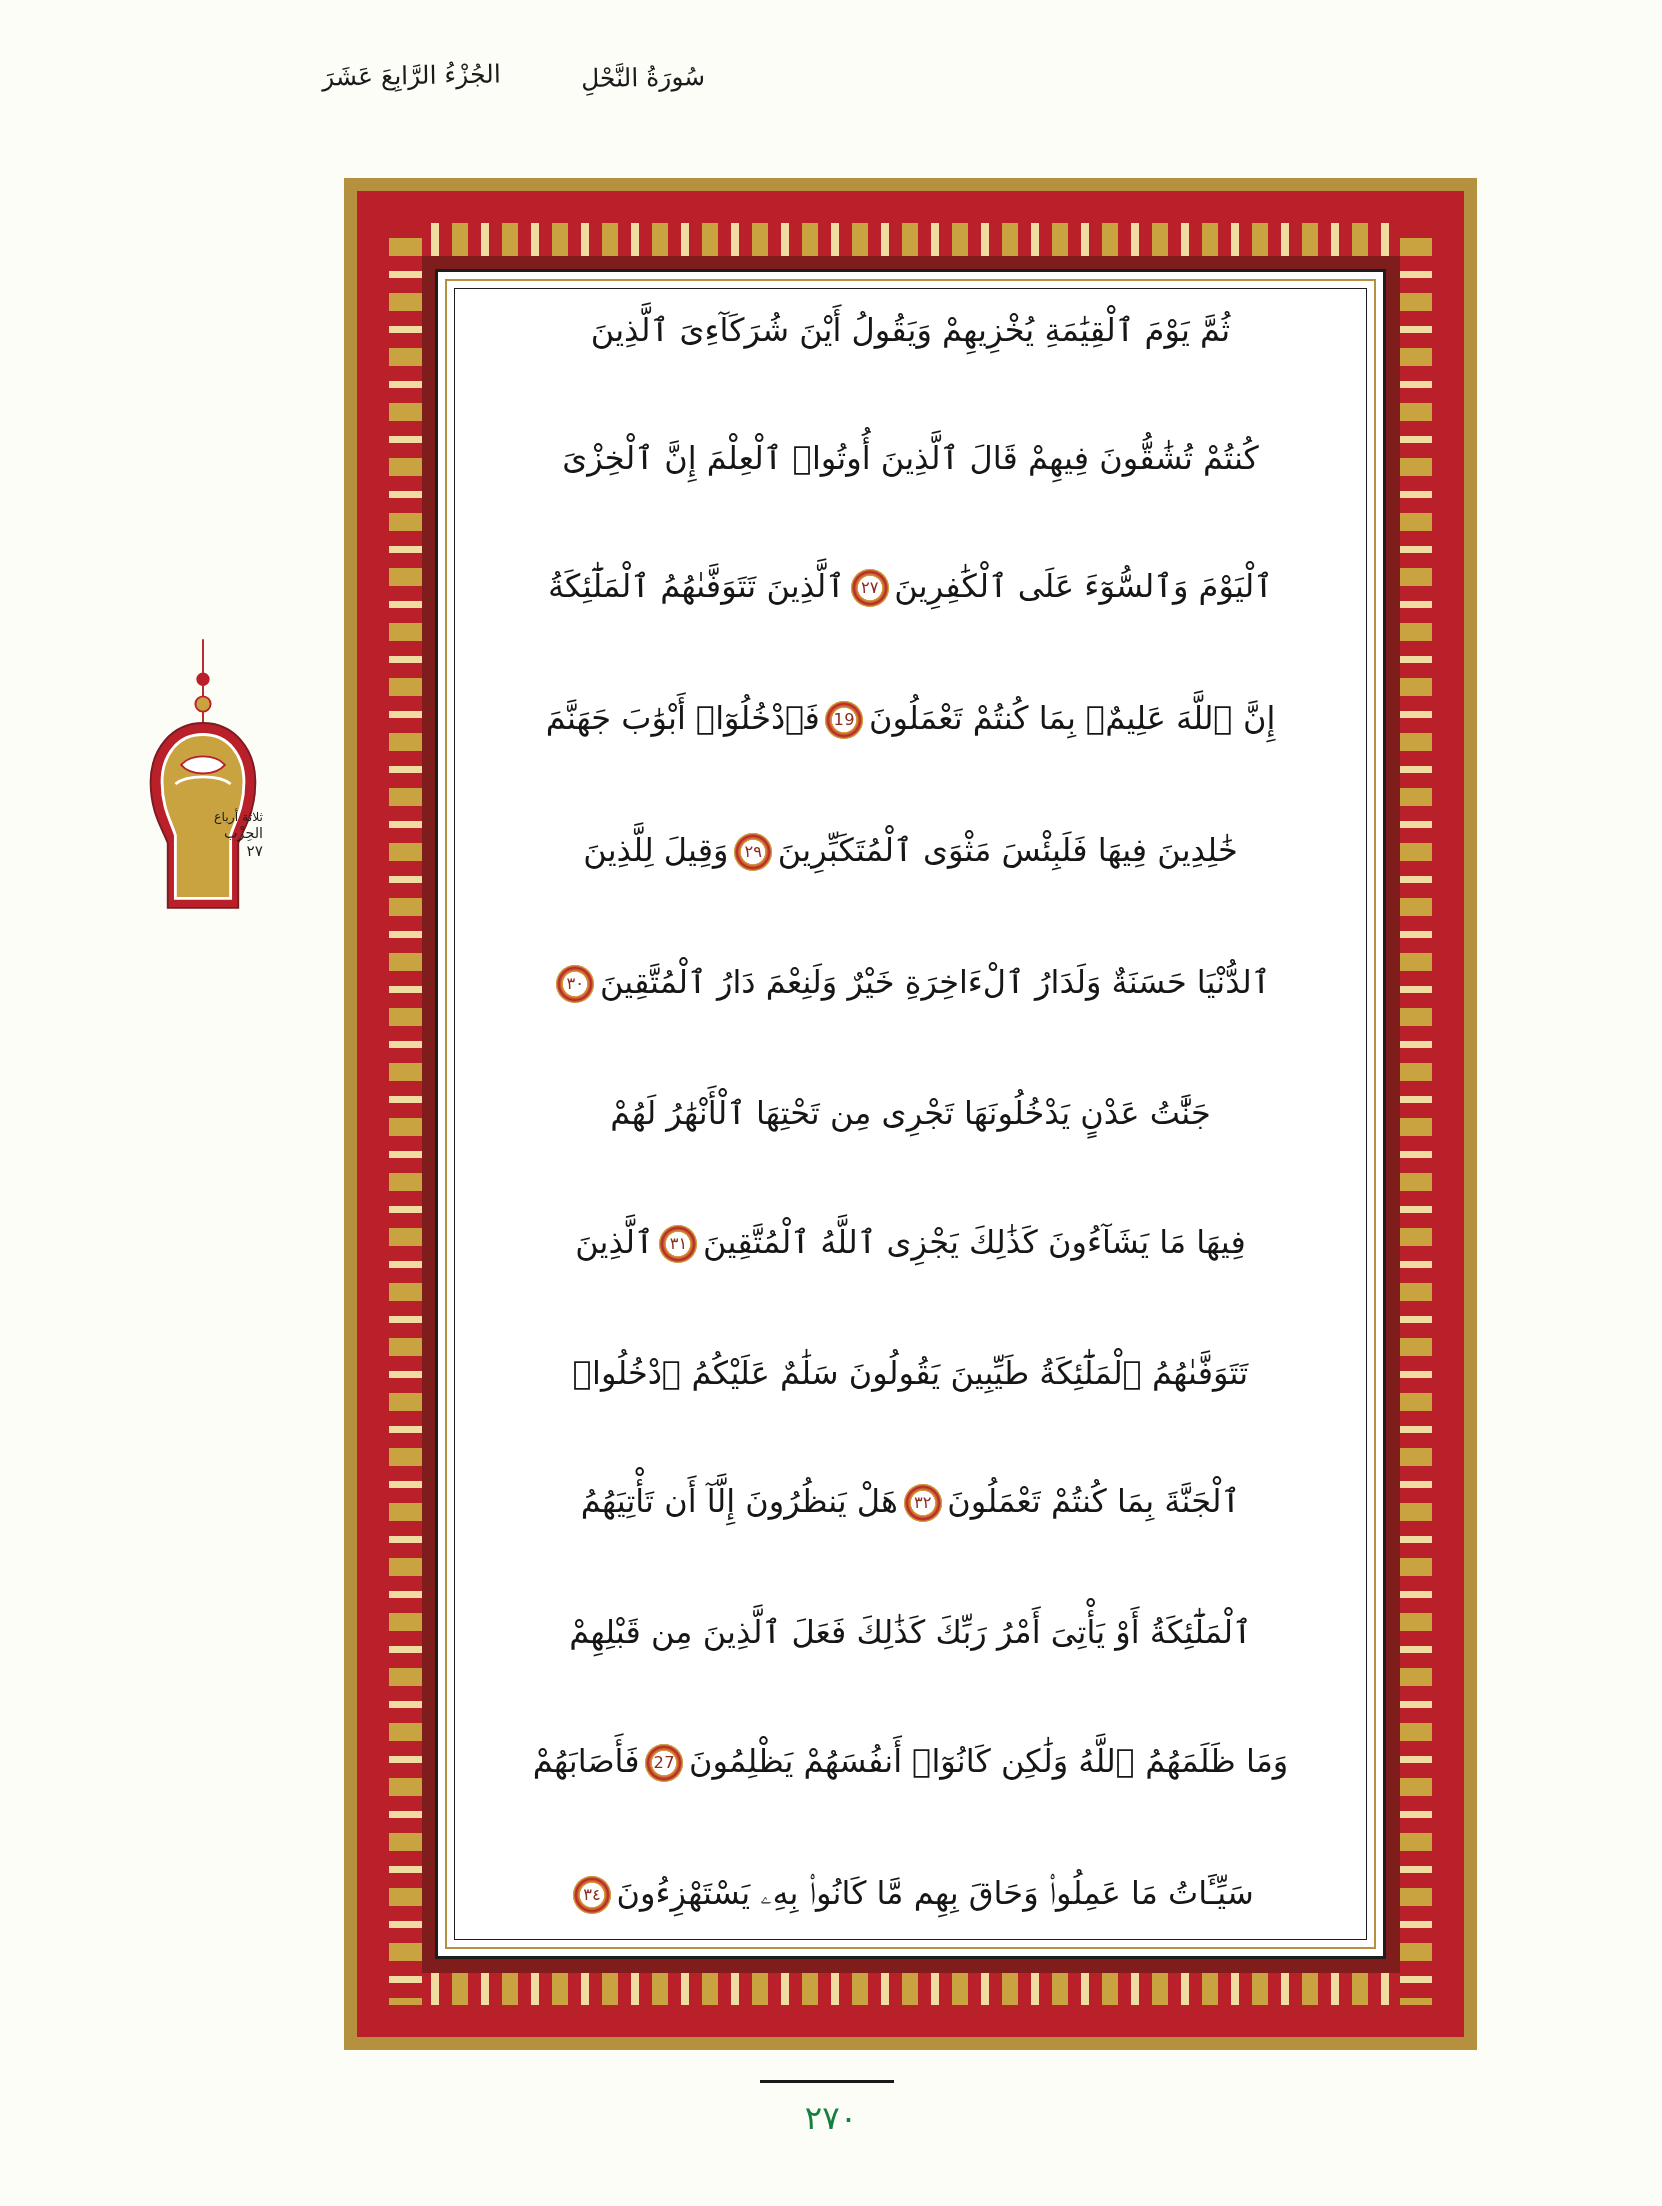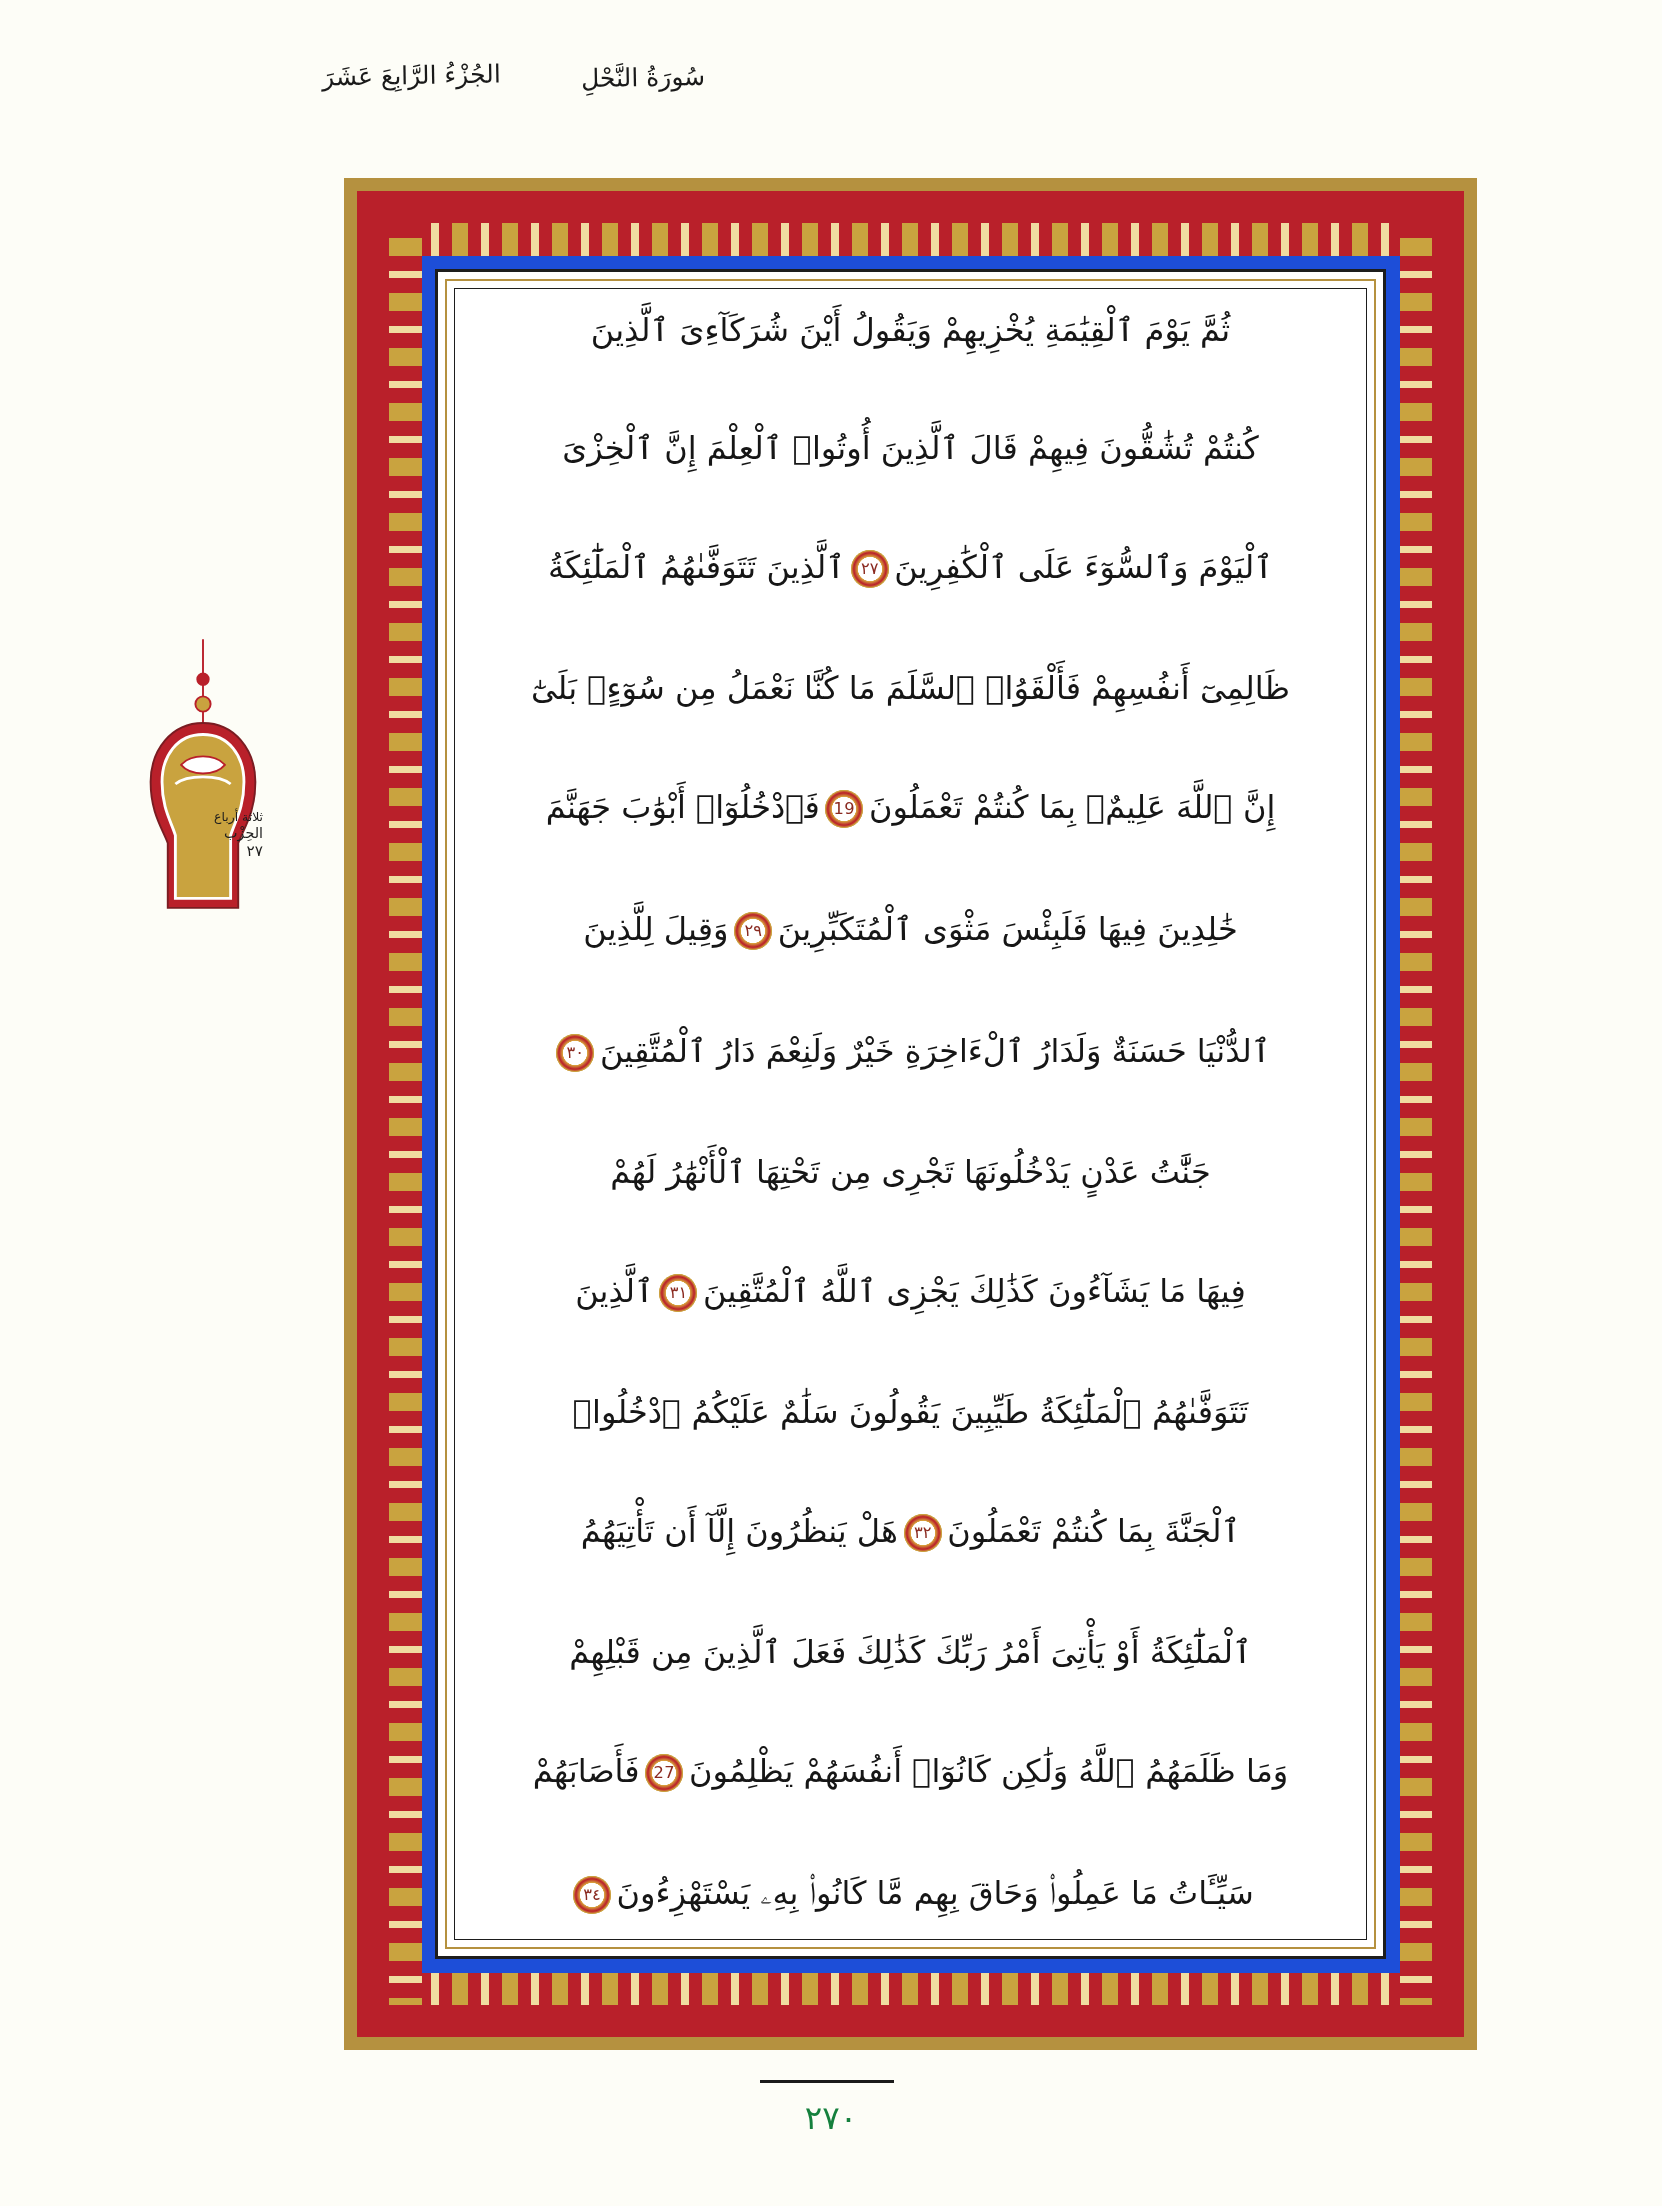--- a/index.html
+++ b/index.html
@@ -49,21 +49,21 @@
     height:1872px;
     box-sizing:border-box;
     border:13.4px solid #b5913f;
     background:#ffffff;
   }
   .frame-red{
     position:absolute;
     inset:0;
     box-sizing:border-box;
     border:32.5px solid #b9202a;
-    background:#1d4ed8;
+    background:#7f1d1d;
   }
   
   .band-top,.band-bottom{
     position:absolute;
     left:0;right:0;
     height:32.5px;
     background:
       repeating-linear-gradient(90deg,
         #b9202a 0px,#b9202a 13.4px,
         #c9a33f 13.4px,#c9a33f 29px,
@@ -220,21 +220,20 @@
       <div class="band-right"></div>
 
       <div class="frame-inner">
         <div class="frame-inner2">
           <div class="frame-inner3">
 
             <div class="text-body" id="text-body">
                 <div class="line"><span>ثُمَّ يَوْمَ ٱلْقِيَٰمَةِ يُخْزِيهِمْ وَيَقُولُ أَيْنَ شُرَكَآءِىَ ٱلَّذِينَ</span></div>
                 <div class="line"><span>كُنتُمْ تُشَٰقُّونَ فِيهِمْ قَالَ ٱلَّذِينَ أُوتُوا۟ ٱلْعِلْمَ إِنَّ ٱلْخِزْىَ</span></div>
                 <div class="line"><span>ٱلْيَوْمَ وَٱلسُّوٓءَ عَلَى ٱلْكَٰفِرِينَ</span><span class="aya-num">٢٧</span><span>ٱلَّذِينَ تَتَوَفَّىٰهُمُ ٱلْمَلَٰٓئِكَةُ</span></div>
-                <div class="line"><span>ظَالِمِىٓ أَنفُسِهِمْ فَأَلْقَوُا۟ ٱلسَّلَمَ مَا كُنَّا نَعْمَلُ مِن سُوٓءٍۭ بَلَىٰٓ</span></div>
                 <div class="line"><span>إِنَّ ٱللَّهَ عَلِيمٌۢ بِمَا كُنتُمْ تَعْمَلُونَ</span><span class="aya-num">19</span><span>فَٱدْخُلُوٓا۟ أَبْوَٰبَ جَهَنَّمَ</span></div>
                 <div class="line"><span>خَٰلِدِينَ فِيهَا فَلَبِئْسَ مَثْوَى ٱلْمُتَكَبِّرِينَ</span><span class="aya-num">٢٩</span><span>وَقِيلَ لِلَّذِينَ</span></div>
                 <div class="line"><span>ٱلدُّنْيَا حَسَنَةٌ وَلَدَارُ ٱلْءَاخِرَةِ خَيْرٌ وَلَنِعْمَ دَارُ ٱلْمُتَّقِينَ</span><span class="aya-num">٣٠</span></div>
                 <div class="line"><span>جَنَّٰتُ عَدْنٍ يَدْخُلُونَهَا تَجْرِى مِن تَحْتِهَا ٱلْأَنْهَٰرُ لَهُمْ</span></div>
                 <div class="line"><span>فِيهَا مَا يَشَآءُونَ كَذَٰلِكَ يَجْزِى ٱللَّهُ ٱلْمُتَّقِينَ</span><span class="aya-num">٣١</span><span>ٱلَّذِينَ</span></div>
                 <div class="line"><span>تَتَوَفَّىٰهُمُ ٱلْمَلَٰٓئِكَةُ طَيِّبِينَ يَقُولُونَ سَلَٰمٌ عَلَيْكُمُ ٱدْخُلُوا۟</span></div>
                 <div class="line"><span>ٱلْجَنَّةَ بِمَا كُنتُمْ تَعْمَلُونَ</span><span class="aya-num">٣٢</span><span>هَلْ يَنظُرُونَ إِلَّآ أَن تَأْتِيَهُمُ</span></div>
                 <div class="line"><span>ٱلْمَلَٰٓئِكَةُ أَوْ يَأْتِىَ أَمْرُ رَبِّكَ كَذَٰلِكَ فَعَلَ ٱلَّذِينَ مِن قَبْلِهِمْ</span></div>
                 <div class="line"><span>وَمَا ظَلَمَهُمُ ٱللَّهُ وَلَٰكِن كَانُوٓا۟ أَنفُسَهُمْ يَظْلِمُونَ</span><span class="aya-num">27</span><span>فَأَصَابَهُمْ</span></div>
                 <div class="line"><span>سَيِّـَٔاتُ مَا عَمِلُوا۟ وَحَاقَ بِهِم مَّا كَانُوا۟ بِهِۦ يَسْتَهْزِءُونَ</span><span class="aya-num">٣٤</span></div>

